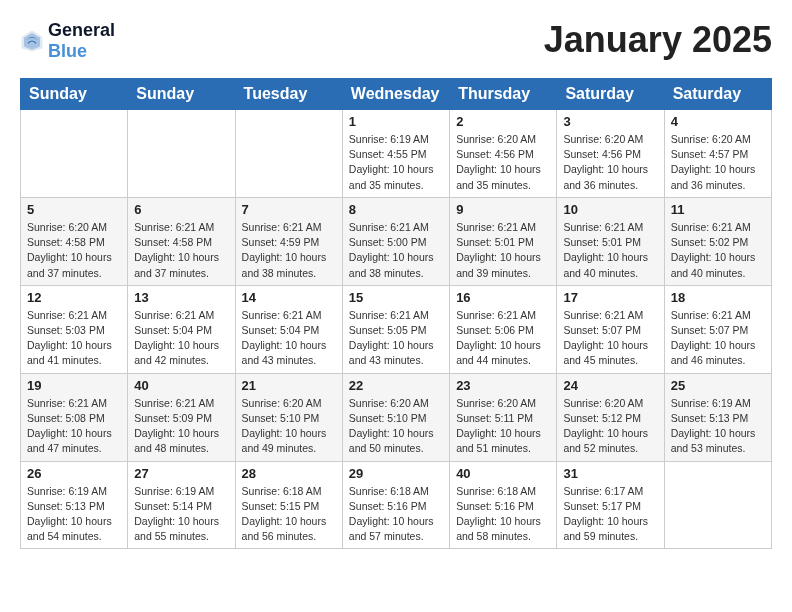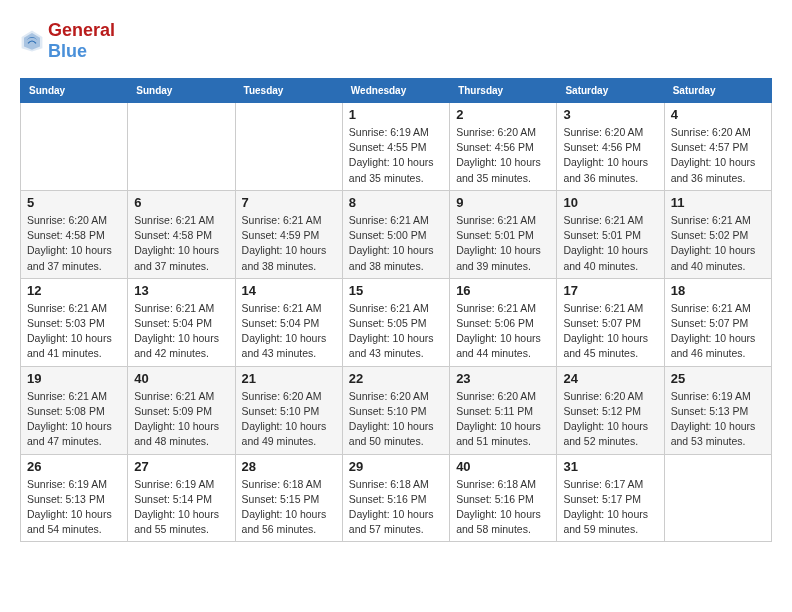--- a/index.html
+++ b/index.html
@@ -42,21 +42,21 @@
     table {
       width: 100%;
       border-collapse: collapse;
       font-size: 11px;
     }
     thead th {
       background-color: #2a6db5;
       color: #fff;
       padding: 6px 8px;
       text-align: left;
-      font-size: 10px;
+      font-size: 16px;
       font-weight: bold;
       border: 1px solid #2a6db5;
     }
     tbody td {
       border: 1px solid #ccc;
       vertical-align: top;
       padding: 4px 6px;
       height: 80px;
       width: 14.28%;
       background: #fff;
@@ -84,25 +84,26 @@
 
 <div class="header">
   <div class="logo">
     <svg class="logo-icon" viewBox="0 0 30 30" xmlns="http://www.w3.org/2000/svg">
       <polygon points="15,2 28,10 28,24 15,28 2,24 2,10" fill="#2a6db5" opacity="0.15"></polygon>
       <polygon points="15,5 25,11 25,22 15,26 5,22 5,11" fill="#2a6db5" opacity="0.3"></polygon>
       <path d="M8,14 Q15,6 22,14 Q15,8 8,14Z" fill="#2a6db5"></path>
       <path d="M10,18 Q15,12 20,18" fill="none" stroke="#2a6db5" stroke-width="1.5"></path>
     </svg>
     <div>
-      <span style="font-size:18px;font-weight:bold;color:#b91c1c;">General</span><br>
+      <span style="font-size:18px;font-weight:bold;color:#0f172a;">General</span><br>
       <span style="font-size:18px;font-weight:bold;color:#4a90d9;text-align:right;">Blue</span>
     </div>
   </div>
   <div class="title-block">
+    <div class="calendar-title">January 2025</div>
   </div>
 </div>
 
 <table>
   <thead>
     <tr>
     <th>Sunday</th>
         <th>Sunday</th>
         <th>Tuesday</th>
         <th>Wednesday</th>

